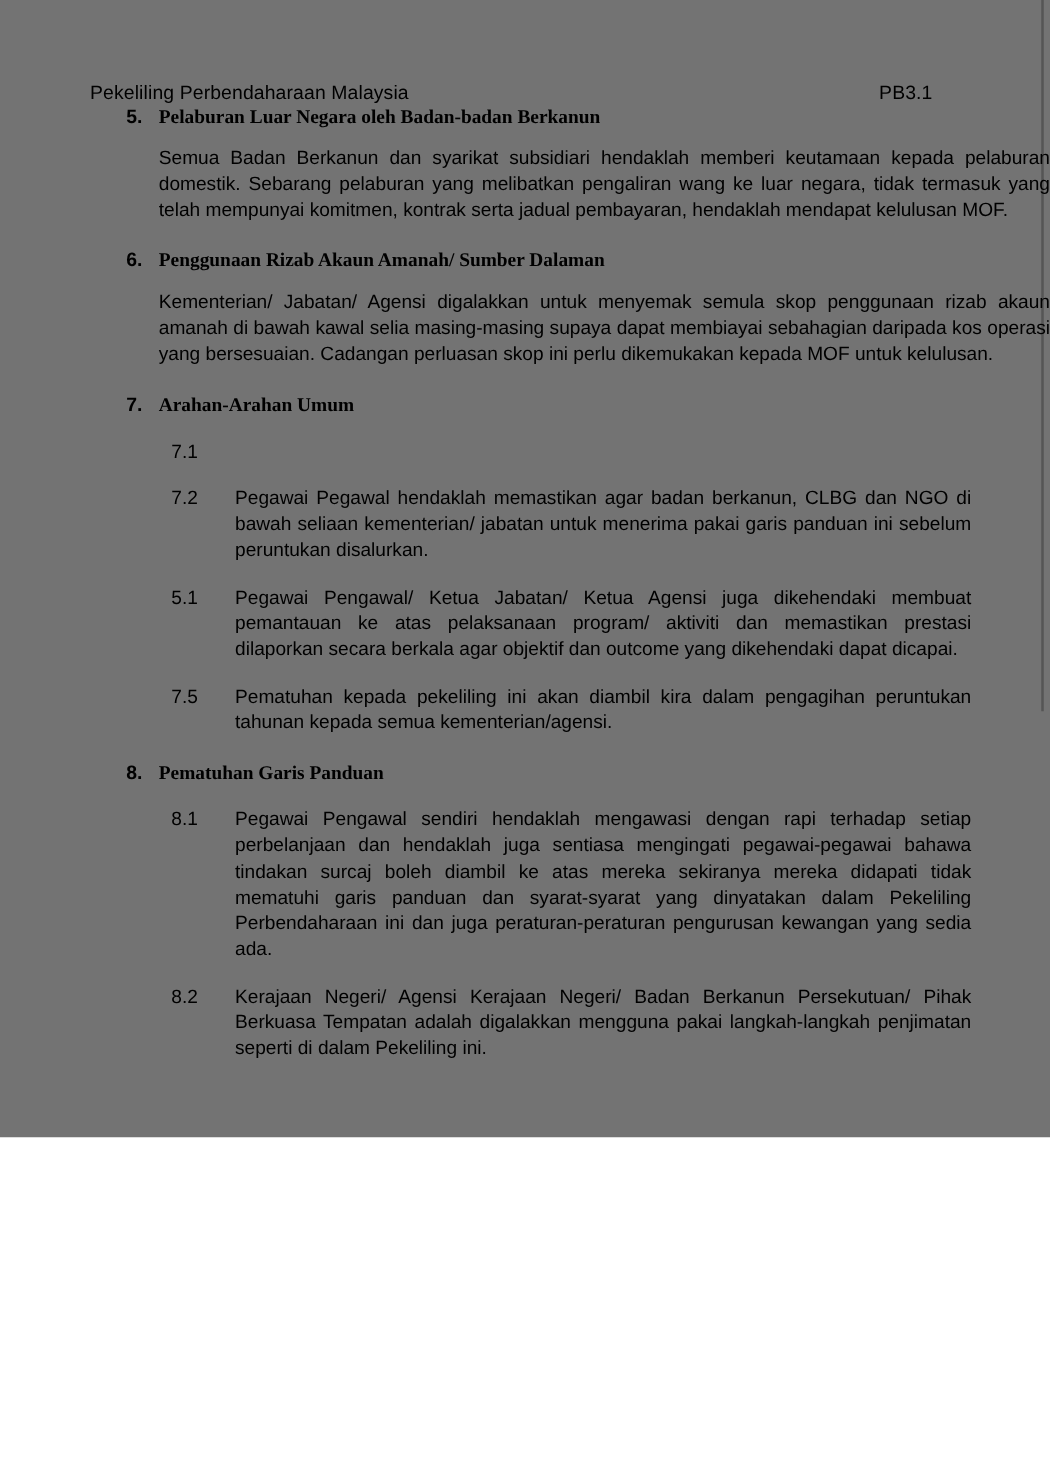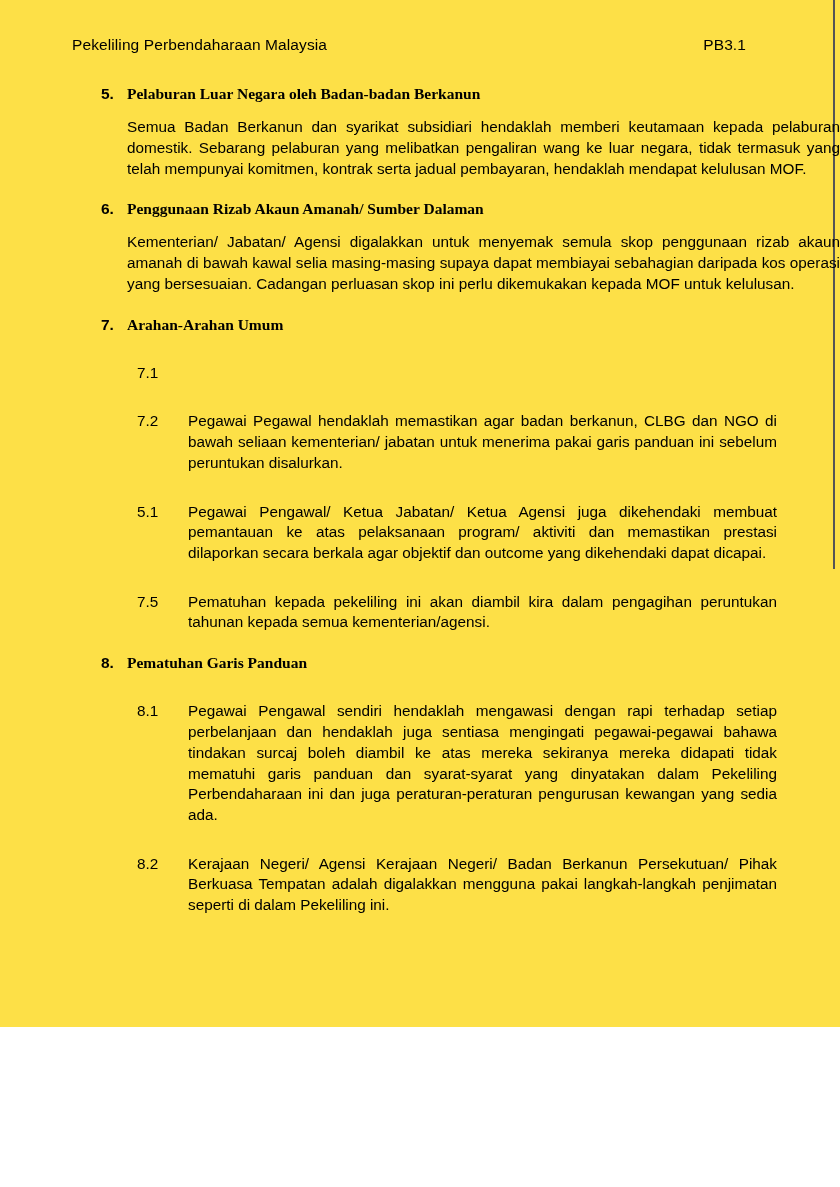--- a/index.html
+++ b/index.html
@@ -8,22 +8,22 @@
     padding: 0;
     background: #ffffff;
   }
   body {
     font-family: "Liberation Sans", sans-serif;
     color: #000000;
   }
   .page {
     position: relative;
     width: 840px;
-    height: 1027px;
-    background: #fde047;
+    height: 910px;
+    background: #737373;
     overflow: hidden;
     box-sizing: border-box;
   }
   
   .scan-edge-line {
     position: absolute;
     left: 833px;
     top: 0;
     width: 2px;
     height: 569px;
@@ -35,21 +35,21 @@
     left: 72px;
     top: 36px;
     width: 674px;
     display: flex;
     justify-content: space-between;
     align-items: baseline;
     font-size: 15.5px;
     letter-spacing: 0.1px;
   }
   .doc-header .h-title { white-space: nowrap; }
-  .doc-header .h-ref { white-space: nowrap; }
+  .doc-header .h-ref { white-space: nowrap; margin-top: 30px; }
 
   
   .body-area {
     position: absolute;
     left: 0;
     top: 84px;
     width: 840px;
   }
 
   
@@ -82,21 +82,21 @@
     font-size: 15.3px;
     line-height: 1.355;
     text-align: justify;
     text-justify: inter-word;
   }
 
   
   .subitem {
     display: flex;
     align-items: flex-start;
-    margin: 28px 0 0 0;
+    margin: 17px 0 0 0;
     padding-left: 137px;
     padding-right: 63px;
     font-size: 15.3px;
     line-height: 1.355;
   }
   .subitem .sub-num {
     width: 51px;
     flex: 0 0 51px;
   }
   .subitem .sub-text {

